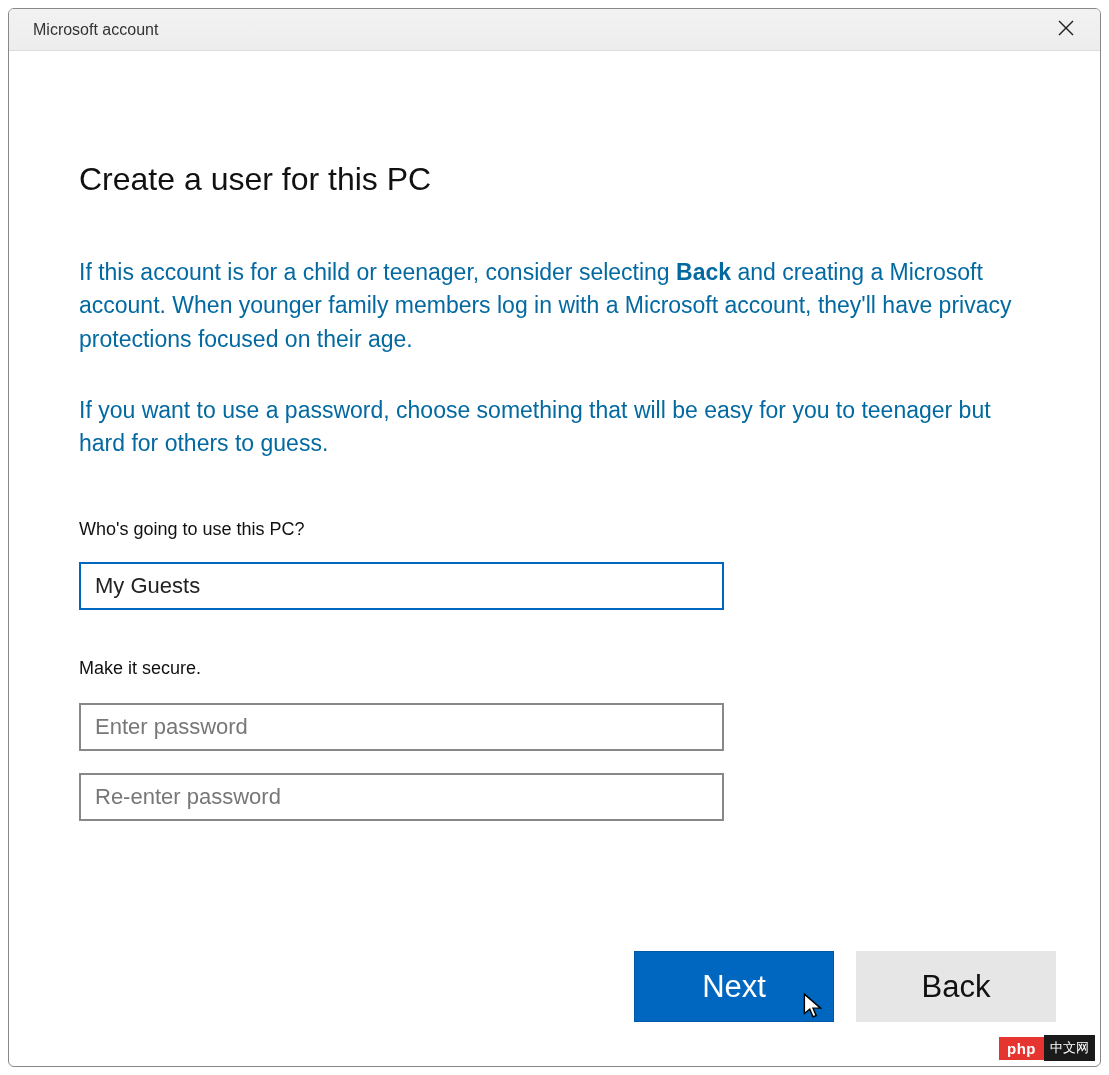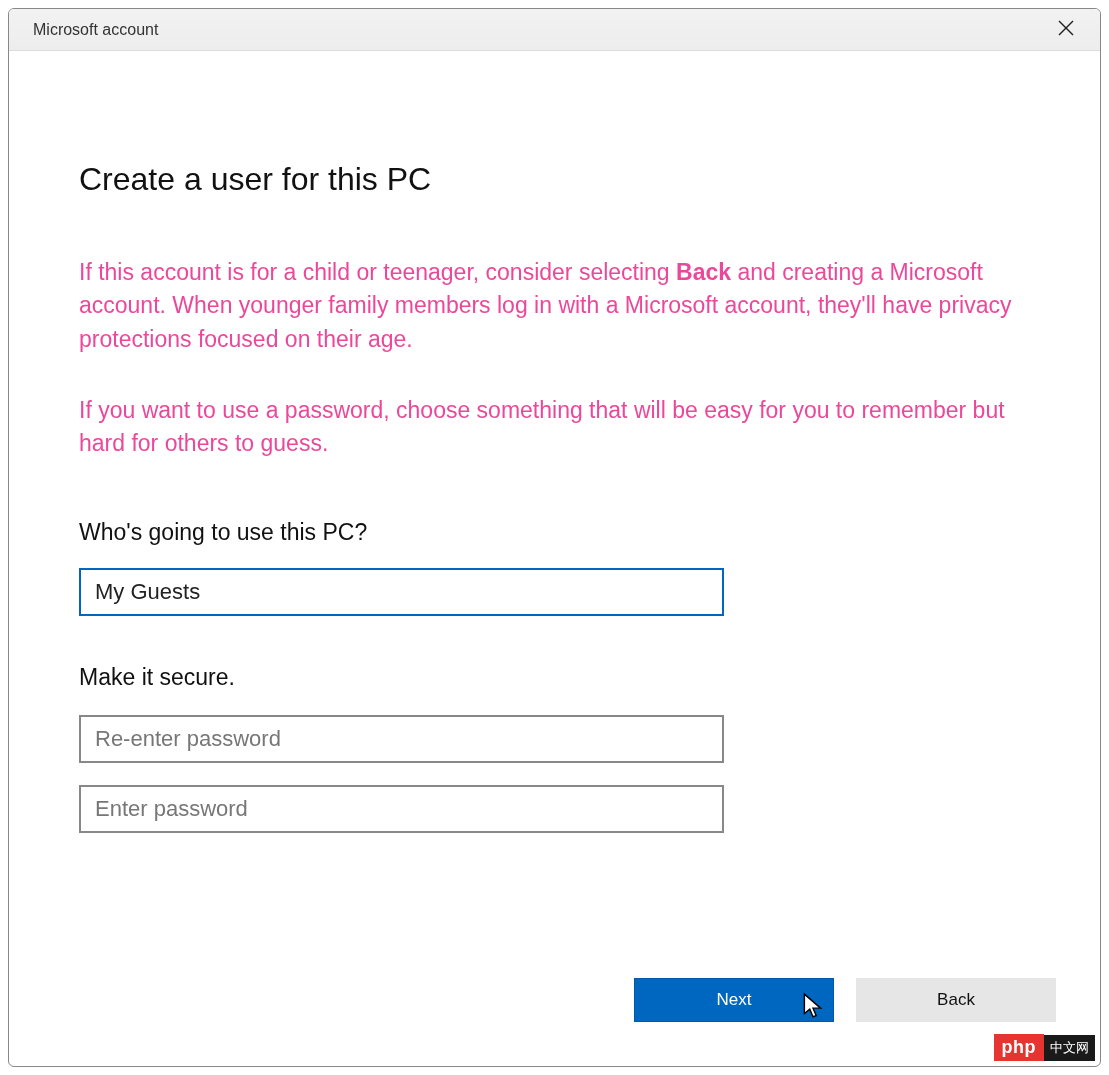--- a/index.html
+++ b/index.html
@@ -56,29 +56,29 @@
     }
     .heading {
       font-size: 32px;
       font-weight: 400;
       color: #111;
       margin-bottom: 58px;
     }
     .para {
       font-size: 23px;
       line-height: 1.45;
-      color: #ec4899;
+      color: #0369a1;
       margin-bottom: 38px;
       max-width: 970px;
     }
     .para .bold {
       font-weight: 700;
     }
     .section-label {
-      font-size: 23px;
+      font-size: 18px;
       color: #111;
       margin-top: 58px;
       margin-bottom: 22px;
     }
     .section-label.secure {
       margin-top: 48px;
       margin-bottom: 24px;
     }
     .input-field {
       display: block;
@@ -101,22 +101,22 @@
     }
     .button-row {
       position: absolute;
       bottom: 44px;
       right: 44px;
       display: flex;
       gap: 22px;
     }
     .btn {
       width: 200px;
-      height: 44px;
-      font-size: 17px;
+      height: 71px;
+      font-size: 31px;
       font-family: inherit;
       border: none;
       cursor: pointer;
     }
     .btn-primary {
       background: #0067c0;
       color: #fff;
       border: 1px solid #005aa8;
     }
     .btn-secondary {
@@ -136,21 +136,21 @@
     .watermark {
       position: absolute;
       bottom: 14px;
       right: 14px;
       display: flex;
       align-items: center;
     }
     .watermark .red {
       background: #e63531;
       color: #fff;
-      font-size: 18px;
+      font-size: 15px;
       font-weight: 600;
       padding: 3px 8px;
       letter-spacing: 0.5px;
     }
     .watermark .dark {
       background: #1a1a1a;
       color: #fff;
       font-size: 13px;
       padding: 4px 6px;
     }
@@ -171,28 +171,28 @@
     </button>
   </div>
 
   <div class="content">
     <h1 class="heading">Create a user for this PC</h1>
 
     <p class="para">
       <span>If this account is for a child or teenager, consider selecting </span><span class="bold">Back</span><span> and creating a Microsoft account. When younger family members log in with a Microsoft account, they'll have privacy protections focused on their age.</span>
     </p>
 
-    <p class="para">If you want to use a password, choose something that will be easy for you to remember but hard for others to guess.</p>
+    <p class="para">If you want to use a password, choose something that will be easy for you to teenager but hard for others to guess.</p>
 
     <div class="section-label">Who's going to use this PC?</div>
     <input type="text" class="input-field focused" value="My Guests" style="">
 
     <div class="section-label secure">Make it secure.</div>
+    <input type="password" class="input-field" placeholder="Enter password" style="">
     <input type="password" class="input-field" placeholder="Re-enter password" style="">
-    <input type="password" class="input-field" placeholder="Enter password" style="">
   </div>
 
   <div class="button-row">
     <button class="btn btn-primary">Next</button>
     <button class="btn btn-secondary">Back</button>
   </div>
 
   <div class="cursor">
     <svg viewBox="0 0 20 26">
       <path d="M2 2 L2 20 L7 16 L10 23 L13 22 L10 15 L17 15 Z" fill="#fff" stroke="#000" stroke-width="1.3"></path>

